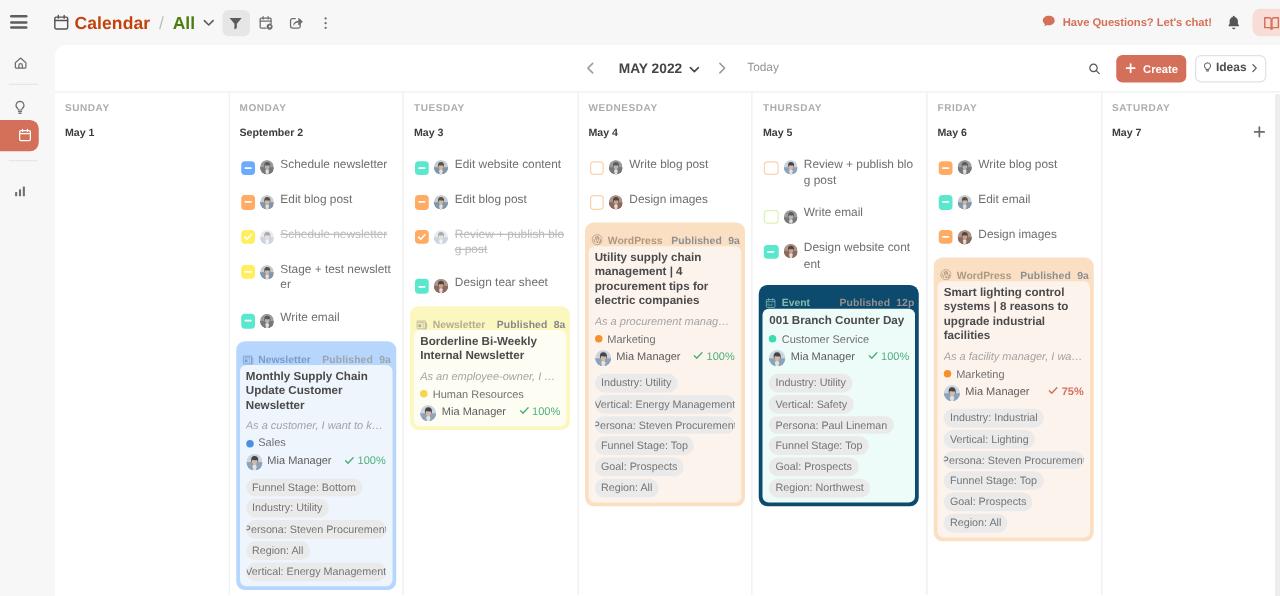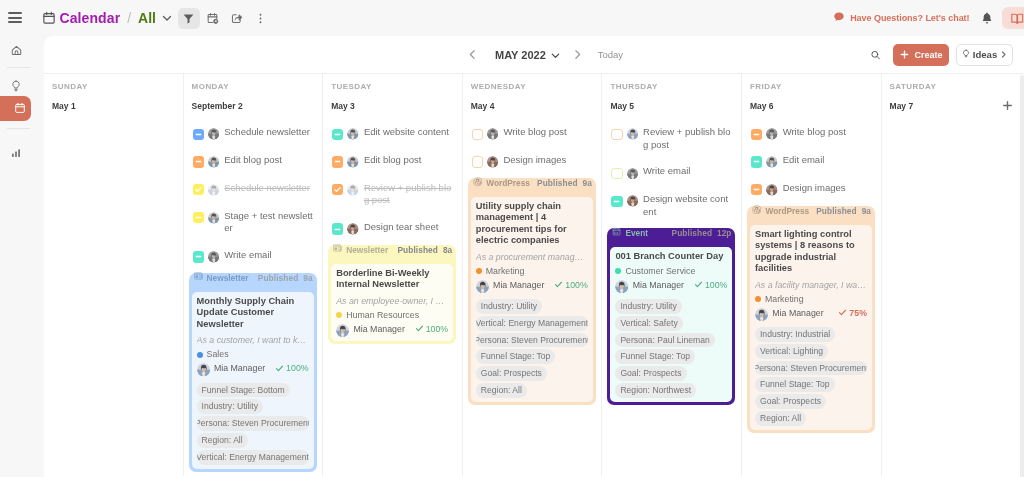--- a/index.html
+++ b/index.html
@@ -9,21 +9,21 @@
 body{font-family:"Liberation Sans",sans-serif;background:#f7f7f7;color:#444;-webkit-font-smoothing:antialiased}
 #app{-webkit-font-smoothing:antialiased}
 #app{position:relative;width:1024px;height:477px}
 
 
 .topbar{position:absolute;left:0;top:0;width:1024px;height:36px;display:flex;align-items:center;background:#f7f7f7}
 .tb-left{display:flex;align-items:center;padding-left:10px}
 .hamburger{width:13.5px;height:11px;display:flex;flex-direction:column;justify-content:space-between;margin-left:-2px;margin-top:-1px;cursor:pointer}
 .hamburger i{display:block;height:2px;background:#5e5e5e;border-radius:1px}
 .tb-cal{margin-left:20px;display:flex;align-items:center}
-.tb-title{font-size:14px;font-weight:bold;color:#a21caf;margin-left:4px;letter-spacing:.1px}
+.tb-title{font-size:14px;font-weight:bold;color:#c2410c;margin-left:4px;letter-spacing:.1px}
 .tb-sep{font-size:14px;color:#bfbfbf;margin:0 7px;font-weight:400}
 .tb-scope{font-size:14px;font-weight:bold;color:#4d7c0f}
 .tb-chev{margin-left:5px;display:flex;align-items:center}
 .tb-btn{width:21.5px;height:21px;display:flex;align-items:center;justify-content:center;border-radius:5px;cursor:pointer}
 .tb-btn.active{background:#e6e6e6}
 .tb-icons{display:flex;align-items:center;gap:2.5px;margin-left:5px}
 .tb-right{margin-left:auto;display:flex;align-items:center;height:36px}
 .chat{display:flex;align-items:center;color:#d5715b;font-size:9px;font-weight:bold;cursor:pointer}
 .chat span{margin-left:5px;letter-spacing:-.05px}
 .bell{margin-left:10px;cursor:pointer;display:flex;align-items:center}
@@ -66,21 +66,21 @@
 
 .task{display:flex;align-items:flex-start;margin:15px 8px 0 9px;cursor:pointer}
 .chk{width:11.2px;height:11.2px;border-radius:3px;flex:0 0 11.2px;margin-top:1.5px;display:flex;align-items:center;justify-content:center}
 .chk.empty{background:#fff;border:1.7px solid currentColor}
 .avatar{width:11.5px;height:11.5px;border-radius:50%;flex:0 0 11.5px;margin:1.4px 0 0 4px;overflow:hidden;position:relative;display:flex}
 .ttext{font-size:9.5px;color:#6e6e6e;margin-left:5px;line-height:12.6px;word-break:break-all;margin-top:-1px}
 .ttext.done{text-decoration:line-through;color:#bcbcbc}
 
 
 .card{margin:10px 0 0 5px;width:128px;border-radius:7px;position:relative;padding-bottom:3.2px}
-.card-head{display:flex;align-items:flex-start;height:19px;padding:0 4px 0 5px}
+.card-head{display:flex;align-items:flex-end;height:19px;padding:0 4px 0 5px}
 .card-head .chi{display:flex;margin-top:-1px}
 .card-head .ct{font-size:8.3px;font-weight:bold;margin-left:4px;letter-spacing:0}
 .card-head .st{margin-left:auto;font-size:8.3px;font-weight:bold;letter-spacing:.1px}
 .card-head .tm{font-size:8.3px;font-weight:bold;margin-left:5px}
 .card-body{margin:0 3px 0 3px;border-radius:5px;padding:4px 5px 4px 5px;overflow:hidden}
 .card-title{font-size:9.3px;font-weight:bold;color:#4a4a4a;line-height:11.5px}
 .card-sub{font-size:8.8px;font-style:italic;color:#a3a3a3;margin-top:5px;white-space:nowrap;overflow:hidden;text-overflow:ellipsis;line-height:11px}
 .card-cat{display:flex;align-items:center;margin-top:3px;font-size:8.8px;color:#707070;line-height:11px}
 .dot{width:6px;height:6px;border-radius:50%;margin-right:4px;flex:0 0 6px}
 .card-auth{display:flex;align-items:flex-start;margin-top:3px}
@@ -822,21 +822,21 @@
                   <path d="M8 13.4l4 3.2 4-3.2c3.1.8 5 3.3 5.3 6.4v4.2H2.7v-4.2c.3-3.1 2.2-5.6 5.3-6.4z" fill="#8b6a5c"></path>
                   <path d="M9.6 11.8h4.8v4.6a2.4 2.4 0 0 1-4.8 0z" fill="#c4a392"></path>
                   <ellipse cx="12" cy="9.4" rx="4.3" ry="5" fill="#c4a392"></ellipse>
                   <path d="M12 3.2c3.6 0 5.6 2.6 5.3 6.6-.1 1.3-.4 2.3-.8 3.2l-.6-4.1c-1.8.5-5.5.6-7.2-.3l-.7 4.4c-.5-.9-.8-2-.9-3.2-.3-4 1.3-6.6 4.9-6.6z" fill="#59443a"></path>
                   <path d="M12 16.3c1.3 0 2.4.6 3.2 1.6l-1.4 6.1h-3.6l-1.4-6.1a4 4 0 0 1 3.2-1.6z" fill="#f0eeea" opacity=".85"></path>
                 </g>
               </svg>
             </div>
             <div class="ttext">Design website content</div>
           </div>
-          <div class="card" style="background: #4c1d95;">
+          <div class="card" style="background: #0c4a6e;">
             <div class="card-head">
               <span class="chi" style="color: rgb(135, 188, 173); display: flex;">
                 <svg width="9" height="9" viewBox="0 0 24 24" fill="none" stroke="currentColor" stroke-width="1.7">
                   <rect x="2.8" y="4.4" width="18.4" height="16.8" rx="1.8"></rect>
                   <path d="M2.8 9h18.4" stroke-width="1.6"></path>
                   <path d="M7.4 2.4v3.4M16.6 2.4v3.4" stroke-linecap="round"></path>
                   <path d="M6.6 17.6v-4.4M10.6 17.6v-2.3M14.6 17.6v-3.6" stroke-width="1.6" stroke-linecap="round"></path>
                 </svg>
               </span>
               <span class="ct" style="color: rgb(135, 188, 173);">Event</span>

